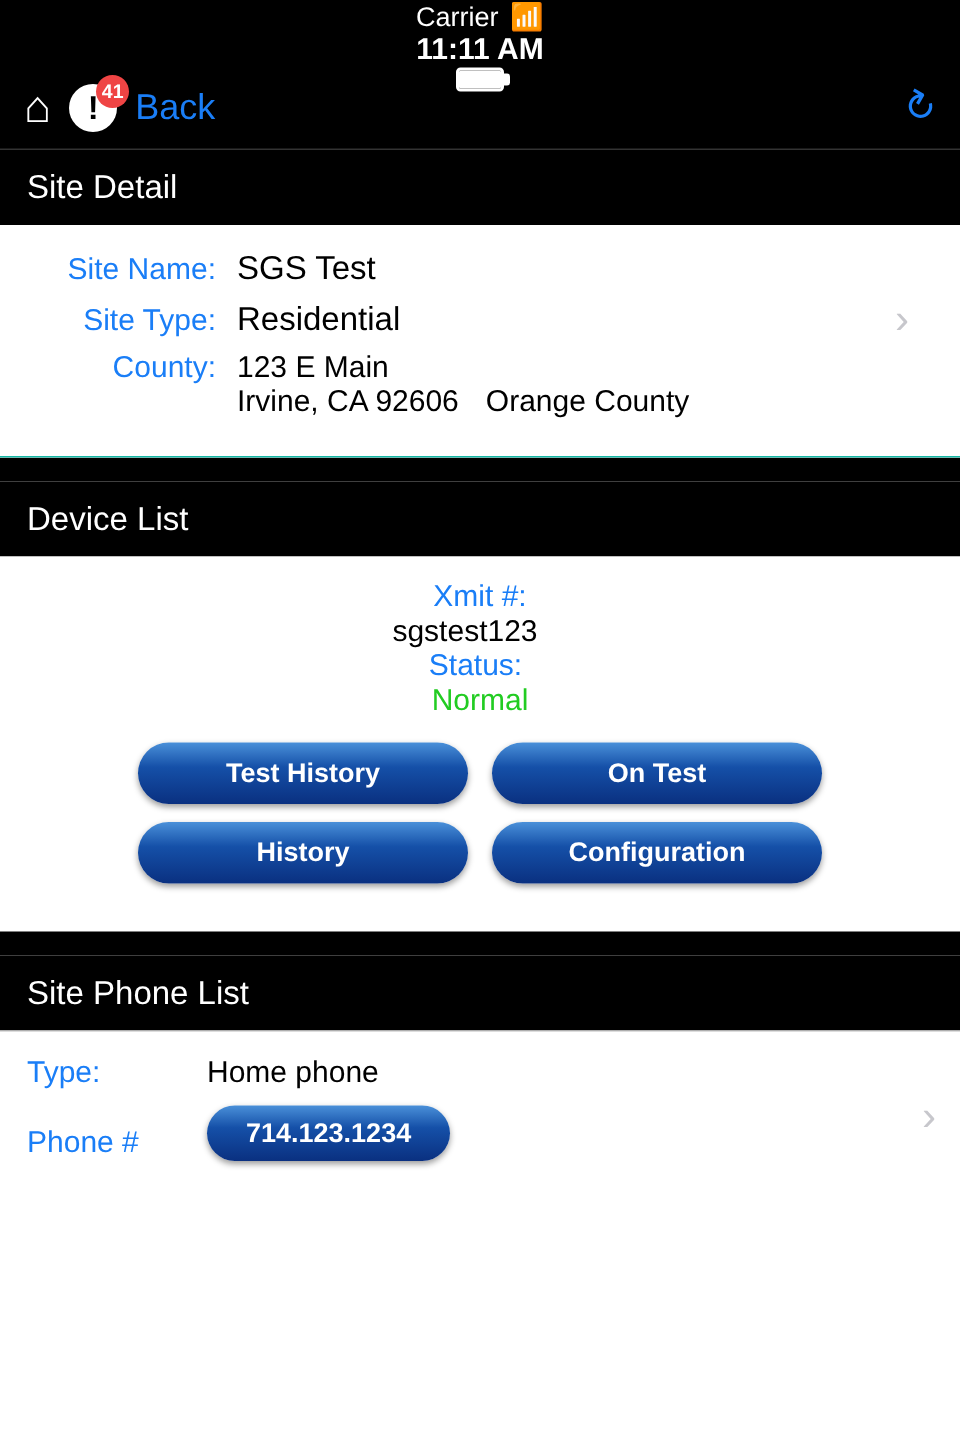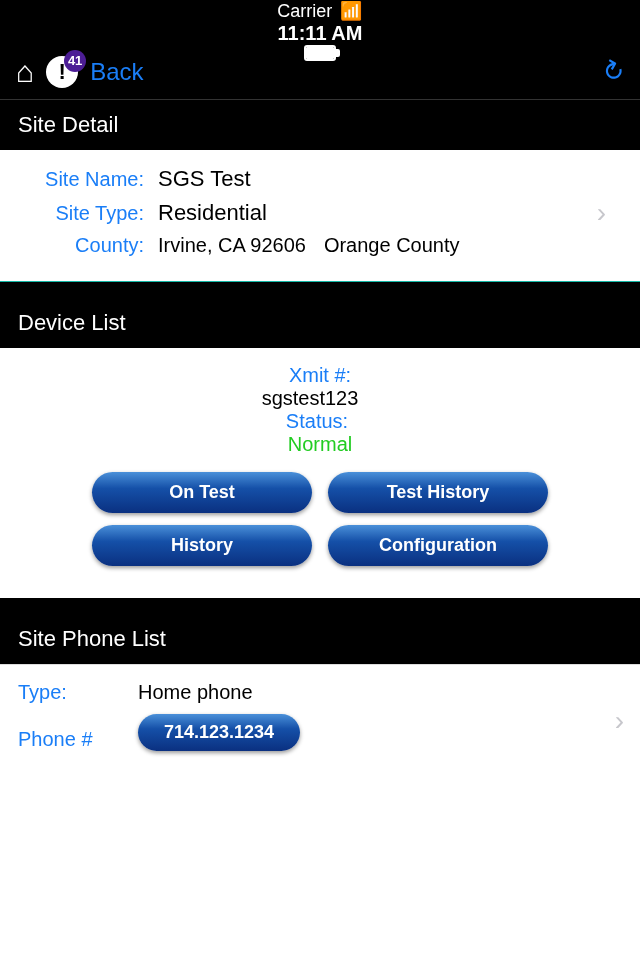--- a/index.html
+++ b/index.html
@@ -83,21 +83,21 @@
       align-items: center;
       justify-content: center;
       font-size: 22px;
       color: #000;
       font-weight: bold;
     }
     .badge {
       position: absolute;
       top: -6px;
       right: -8px;
-      background: #4c1d95;
+      background: #ef4444;
       color: #fff;
       border-radius: 50%;
       width: 22px;
       height: 22px;
       font-size: 13px;
       font-weight: bold;
       display: flex;
       align-items: center;
       justify-content: center;
     }
@@ -285,42 +285,43 @@
     <span class="field-value">SGS Test</span>
   </div>
   <div class="field-row" style="position:relative;">
     <span class="field-label">Site Type:</span>
     <span class="field-value">Residential</span>
     <span class="chevron-right">›</span>
   </div>
   <div class="field-row">
     <span class="field-label">County:</span>
     <div class="address-block">
+      <span class="address-line">123 E Main</span>
       <div class="address-row-inline">
         <span class="address-line">Irvine, CA 92606</span>
         <span class="address-county">Orange County</span>
       </div>
     </div>
   </div>
 </div>
 
 <div class="dark-spacer"></div>
 
 <div class="section-header">Device List</div>
 
 <div class="device-section">
   <div class="device-header-row">
     <span class="xmit-label">Xmit #:</span>
     <span class="xmit-value">sgstest123</span>
     <span class="status-label">Status:</span>
     <span class="status-value-normal">Normal</span>
   </div>
   <div class="btn-row">
+    <button class="pill-btn">Test History</button>
     <button class="pill-btn">On Test</button>
-    <button class="pill-btn">Test History</button>
   </div>
   <div class="btn-row">
     <button class="pill-btn">History</button>
     <button class="pill-btn">Configuration</button>
   </div>
 </div>
 
 <div class="dark-spacer"></div>
 
 <div class="section-header">Site Phone List</div>

